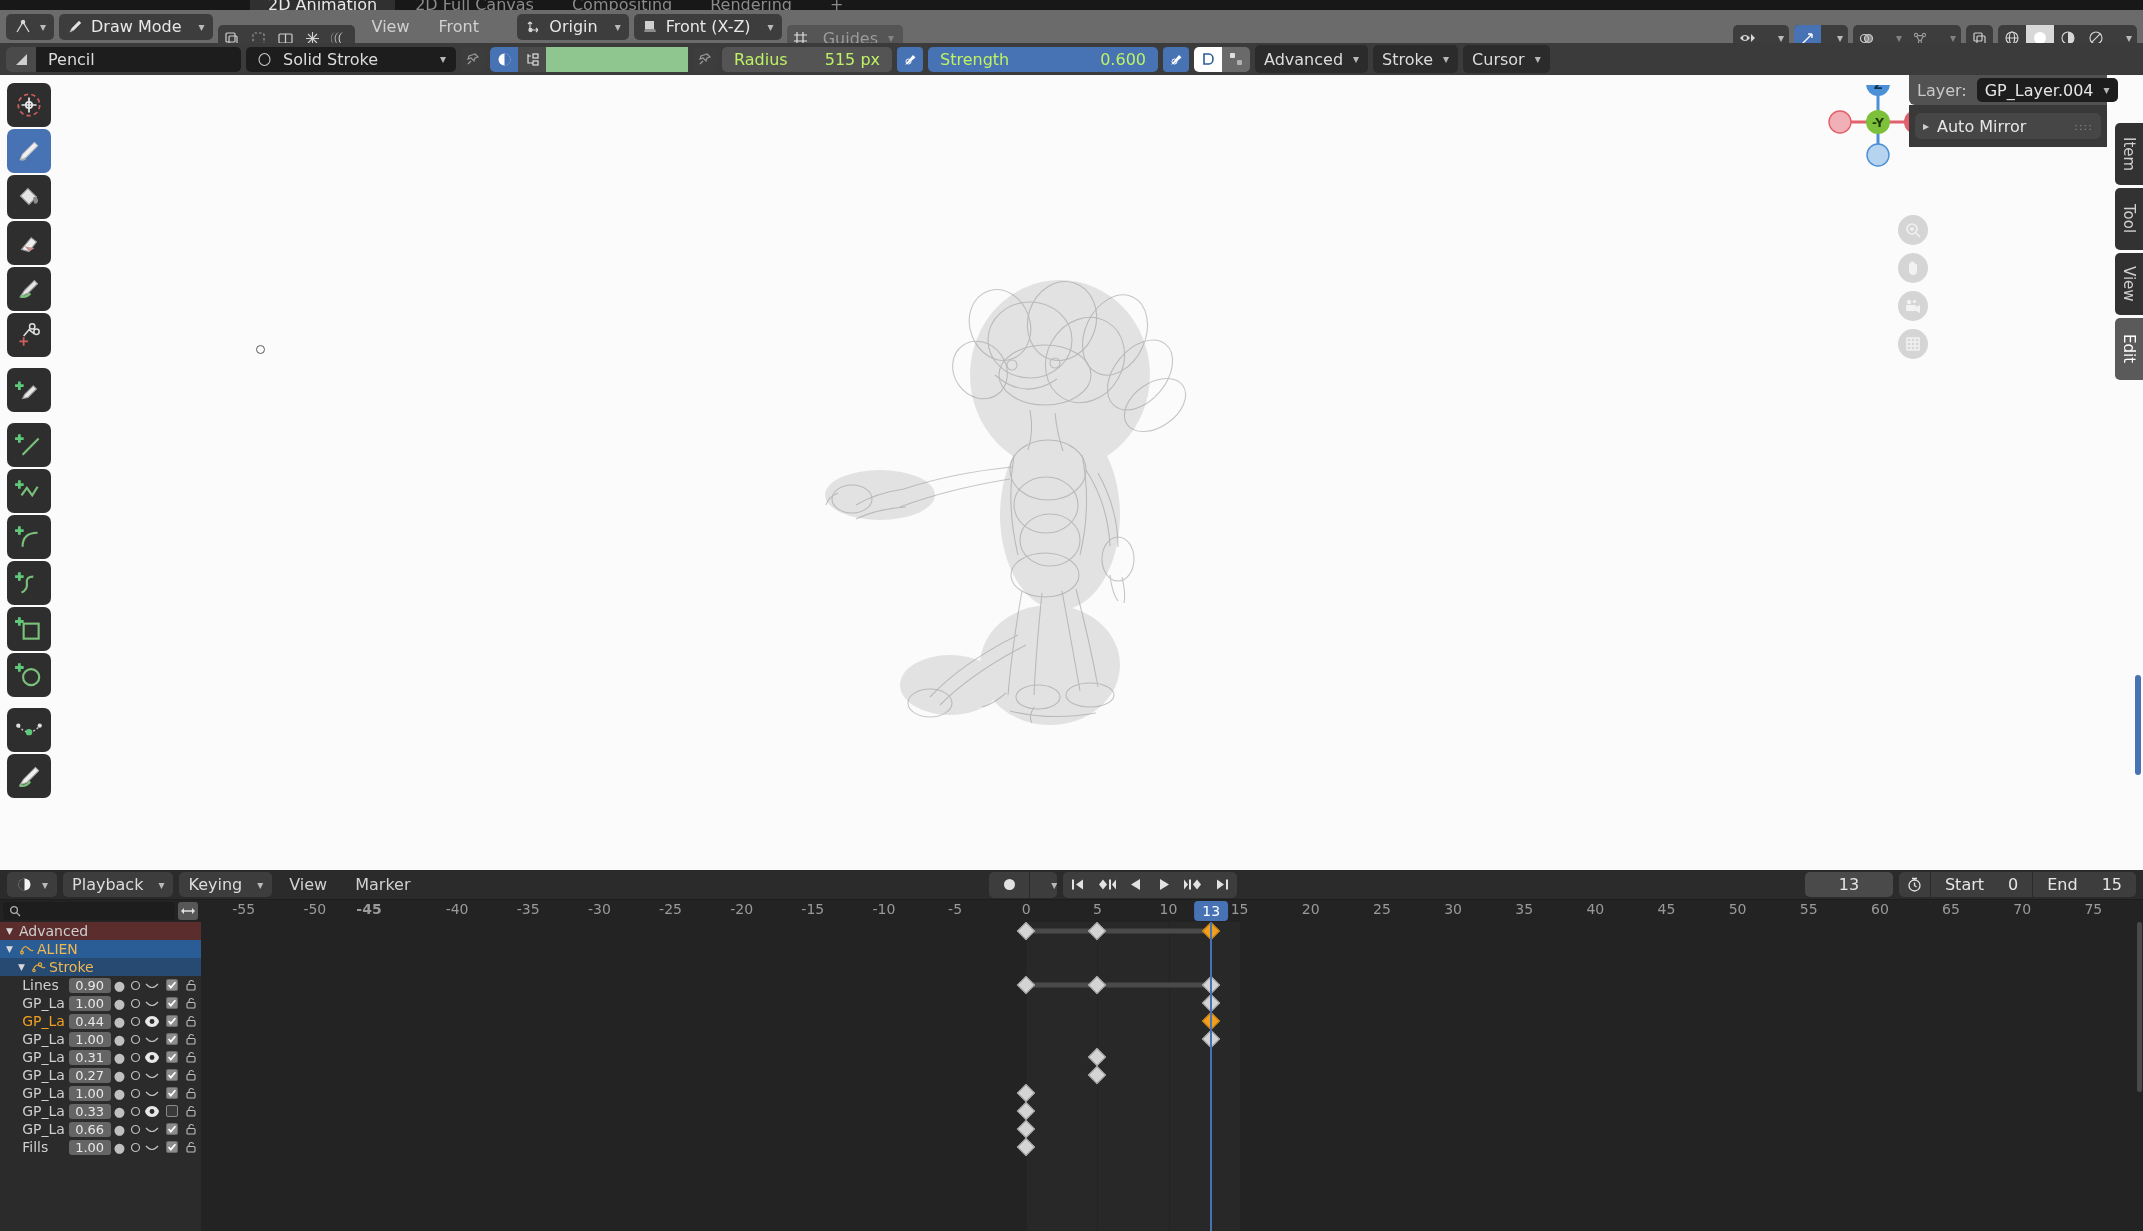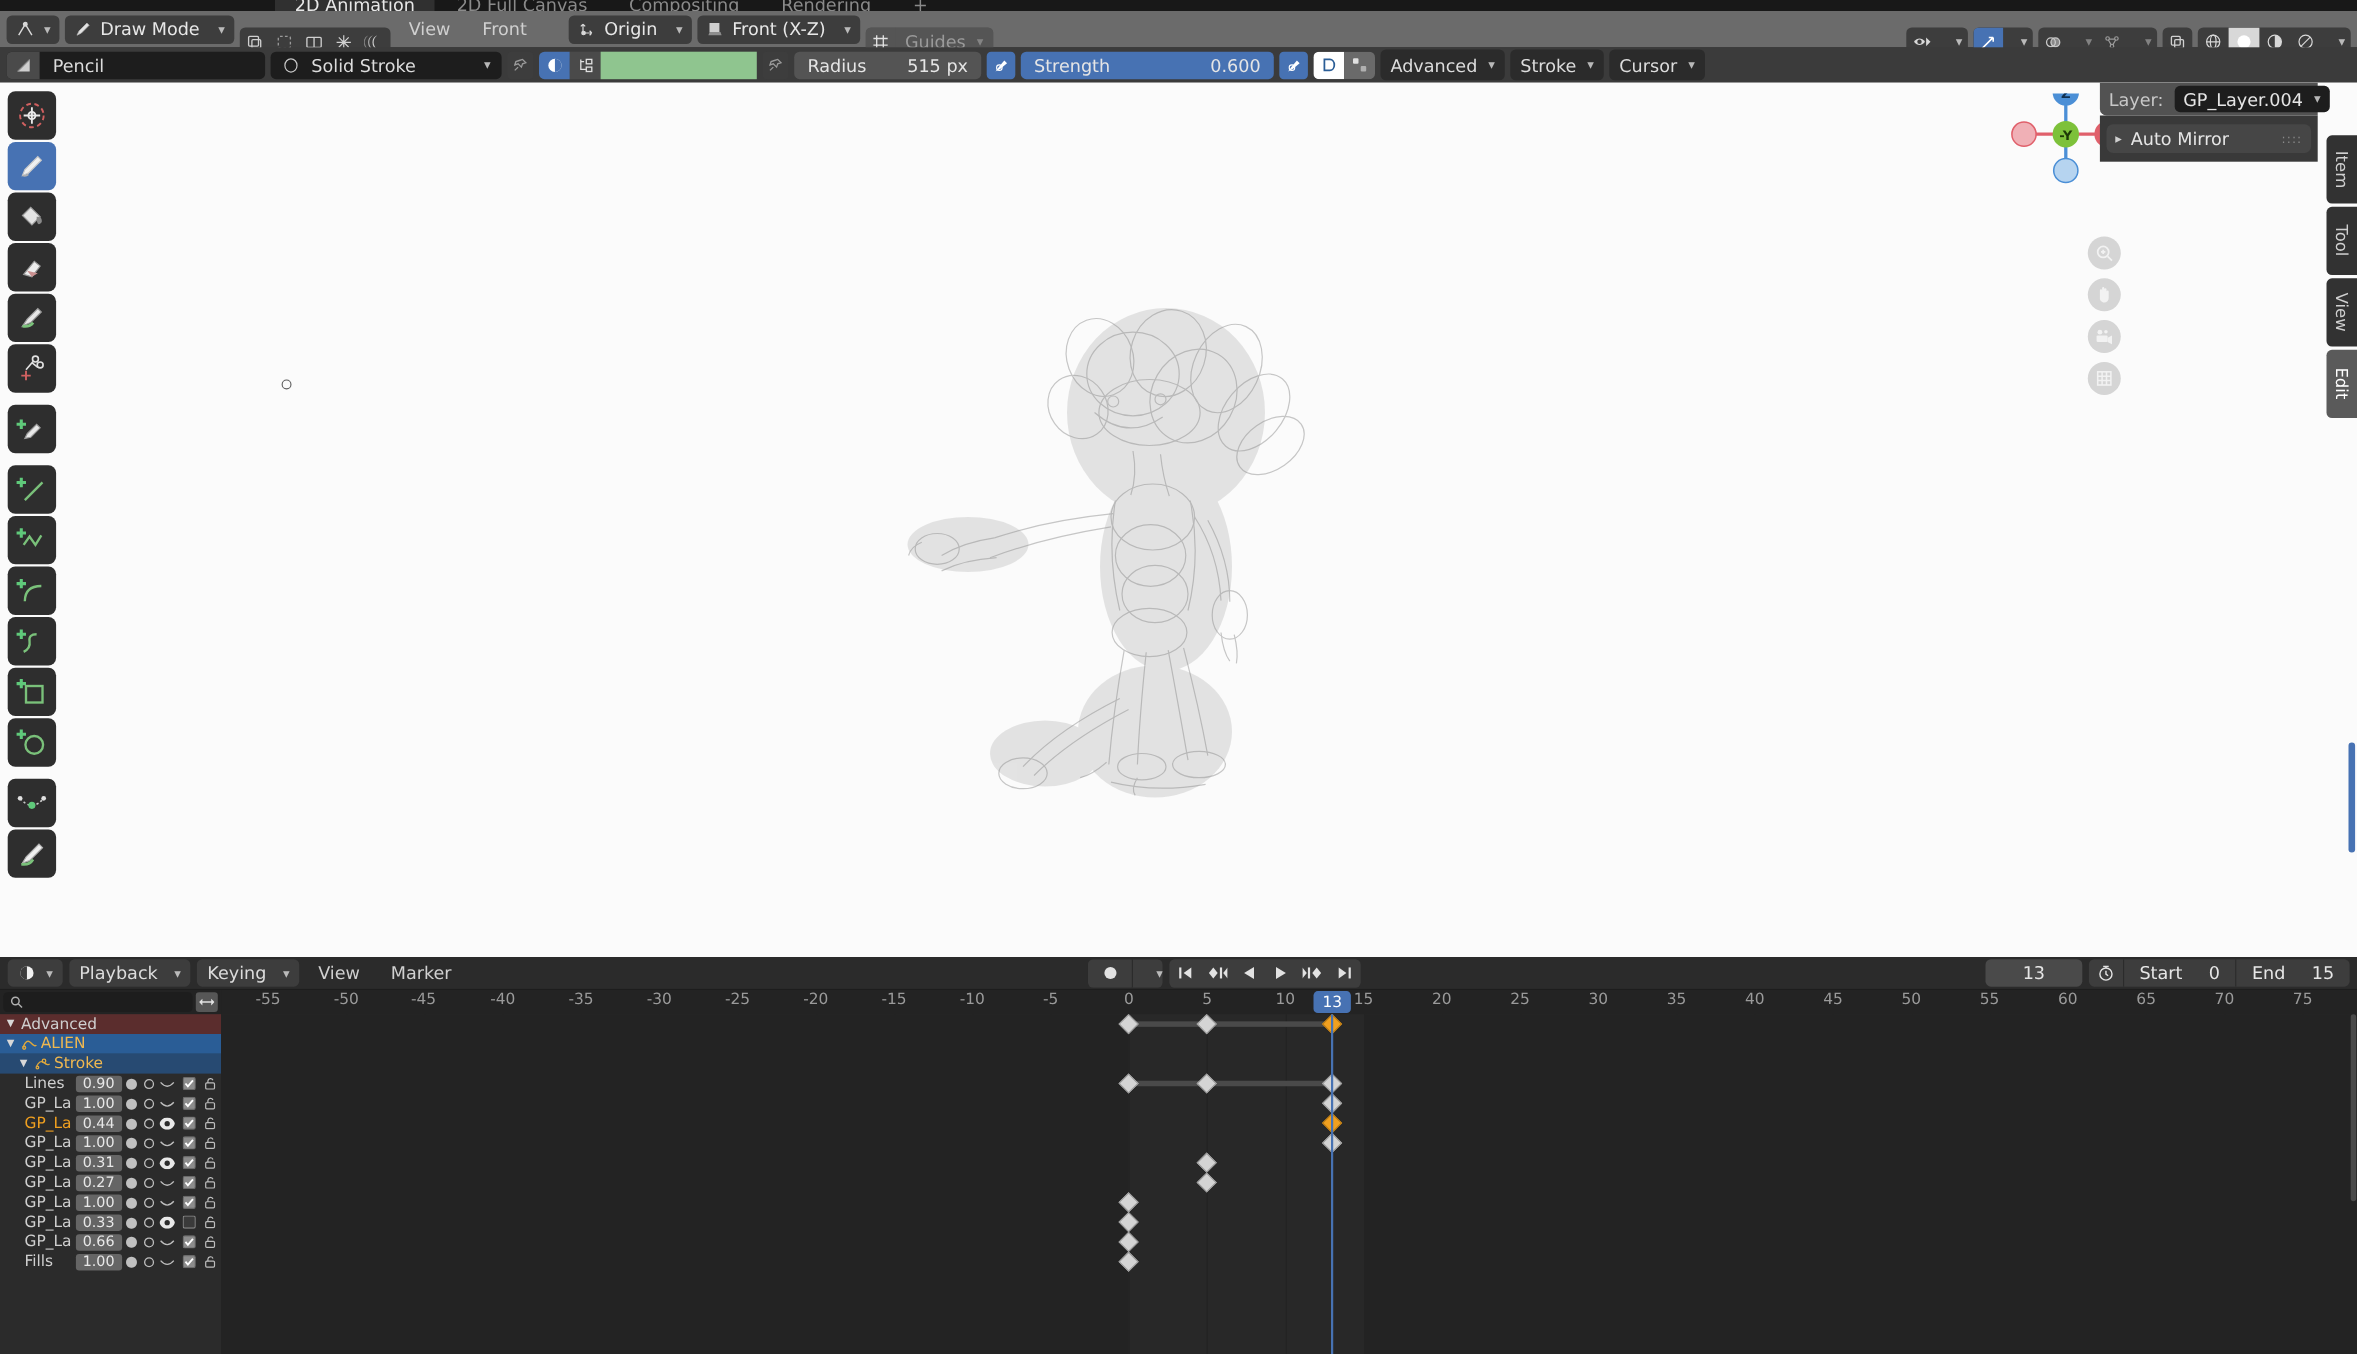--- a/index.html
+++ b/index.html
@@ -34,21 +34,21 @@
   #vp-header .spacer { flex:1; }
   .menu-lbl { color:#d0d0d0; font-size:16px; padding:0 12px; }
 
   
   #tool-header { position:absolute; left:0; top:43px; width:2143px; height:32px;
                  background:#3b3b3b; display:flex; align-items:center; padding:0 6px; gap:5px; }
   .ts-field { background:#1d1d1d; border-radius:5px; height:25px; display:flex;
               align-items:center; padding:0 10px; color:#dcdcdc; font-size:16px; }
   .ts-slider { background:#545454; border-radius:5px; height:25px; display:flex;
                align-items:center; justify-content:space-between; padding:0 12px;
-               color:#e5e5e5; font-size:16px; min-width:150px;gap:24px; }
+               color:#bef264; font-size:16px; min-width:150px;gap:24px; }
   .pin { width:24px; height:25px; background:#3d3d3d; border-radius:4px;
          display:flex; align-items:center; justify-content:center; }
 
   
   #viewport { position:absolute; left:0; top:75px; width:2143px; height:795px;
               background:#fbfbfb; overflow:hidden; }
   #left-tools { position:absolute; left:7px; top:8px; width:44px; display:flex;
                 flex-direction:column; gap:2px; z-index:5; }
   .tool { width:44px; height:44px; background:#2e2e2e; border-radius:7px;
           display:flex; align-items:center; justify-content:center; }
@@ -1117,21 +1117,21 @@
               <path d="M4 5.5V3.6a2.4 2.4 0 014.6-.6"></path>
             </svg>
           </span>
         </div>
       </div>
   </div>
 
   <div id="ruler">
       <div class="tick" style="left: 42.6838px;">-55</div>
       <div class="tick" style="left: 113.824px;">-50</div>
-      <div class="tick" style="left: 184px;">-45</div>
+      <div class="tick" style="left: 168px; font-weight: bold;">-45</div>
       <div class="tick" style="left: 256.103px;">-40</div>
       <div class="tick" style="left: 327.243px;">-35</div>
       <div class="tick" style="left: 398.382px;">-30</div>
       <div class="tick" style="left: 469.522px;">-25</div>
       <div class="tick" style="left: 540.662px;">-20</div>
       <div class="tick" style="left: 611.801px;">-15</div>
       <div class="tick" style="left: 682.941px;">-10</div>
       <div class="tick" style="left: 754.081px;">-5</div>
       <div class="tick" style="left: 825.221px;">0</div>
       <div class="tick" style="left: 896.36px;">5</div>

